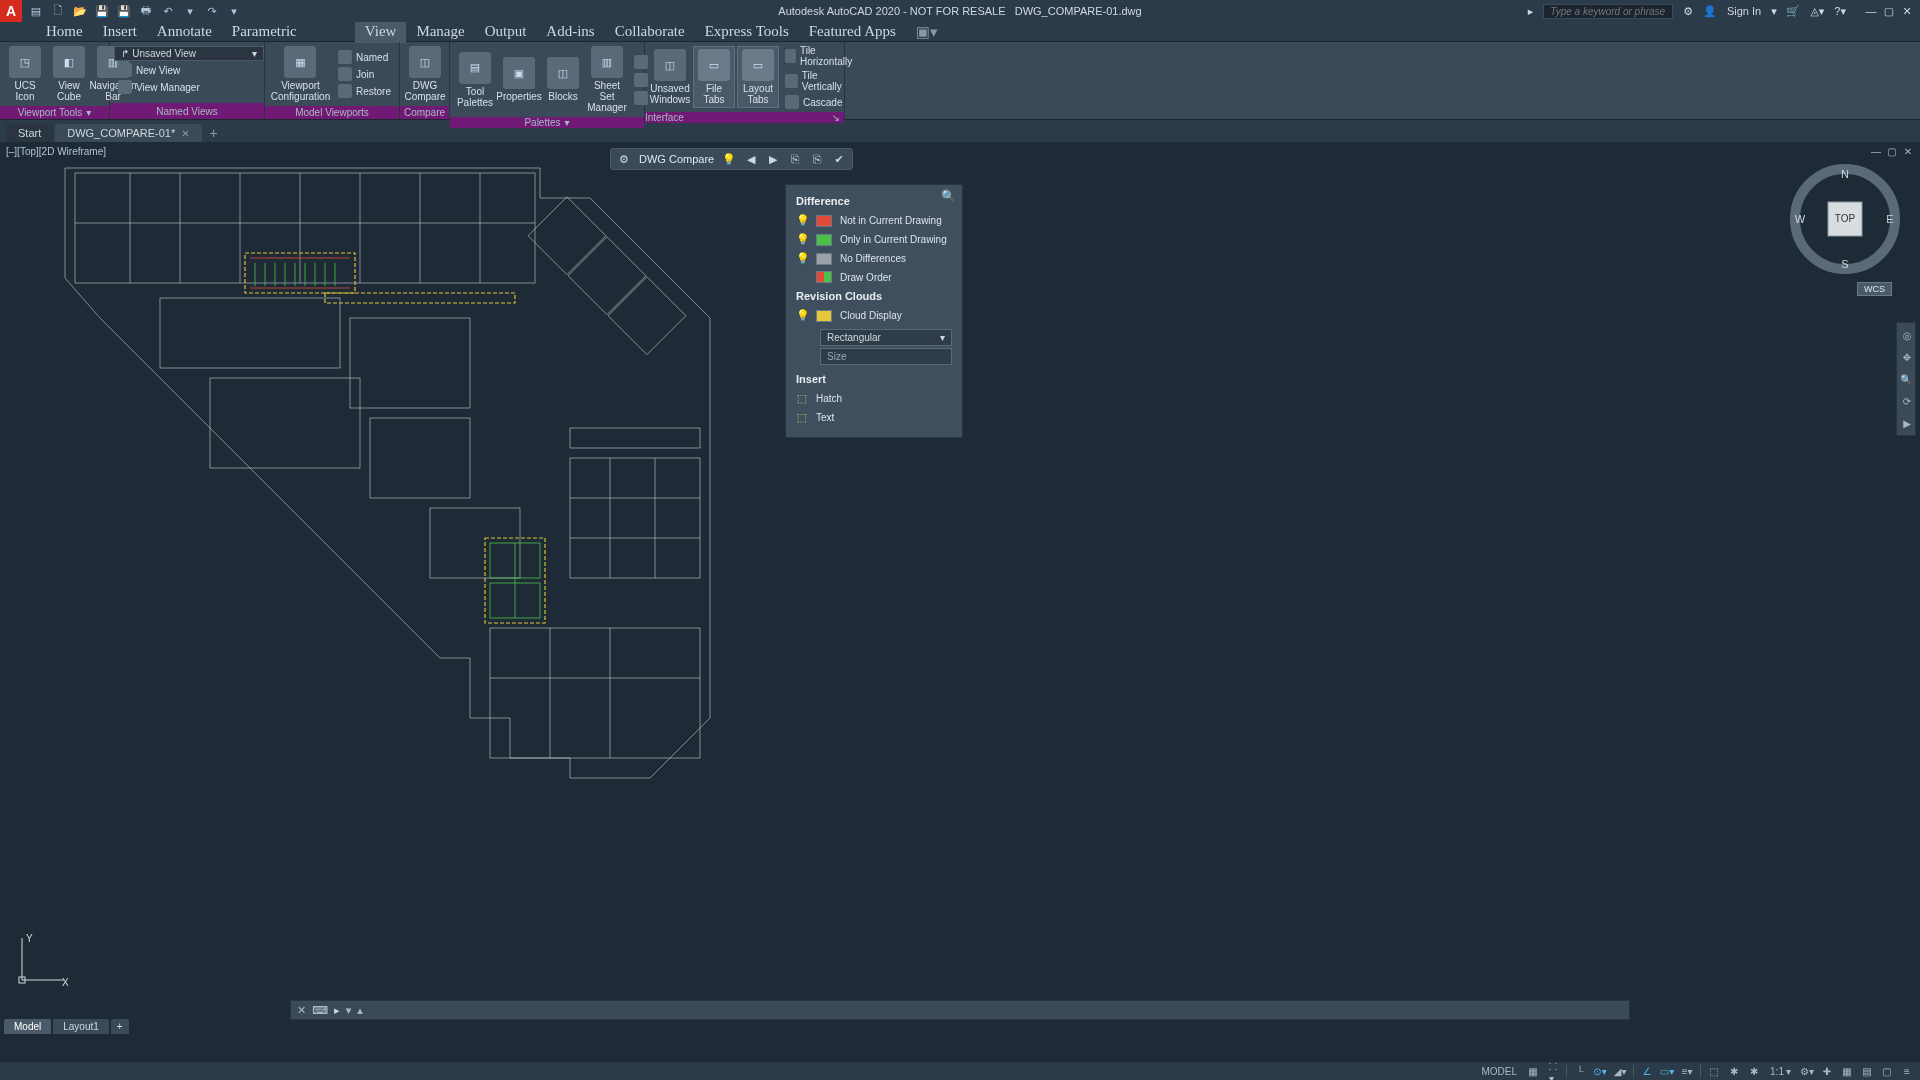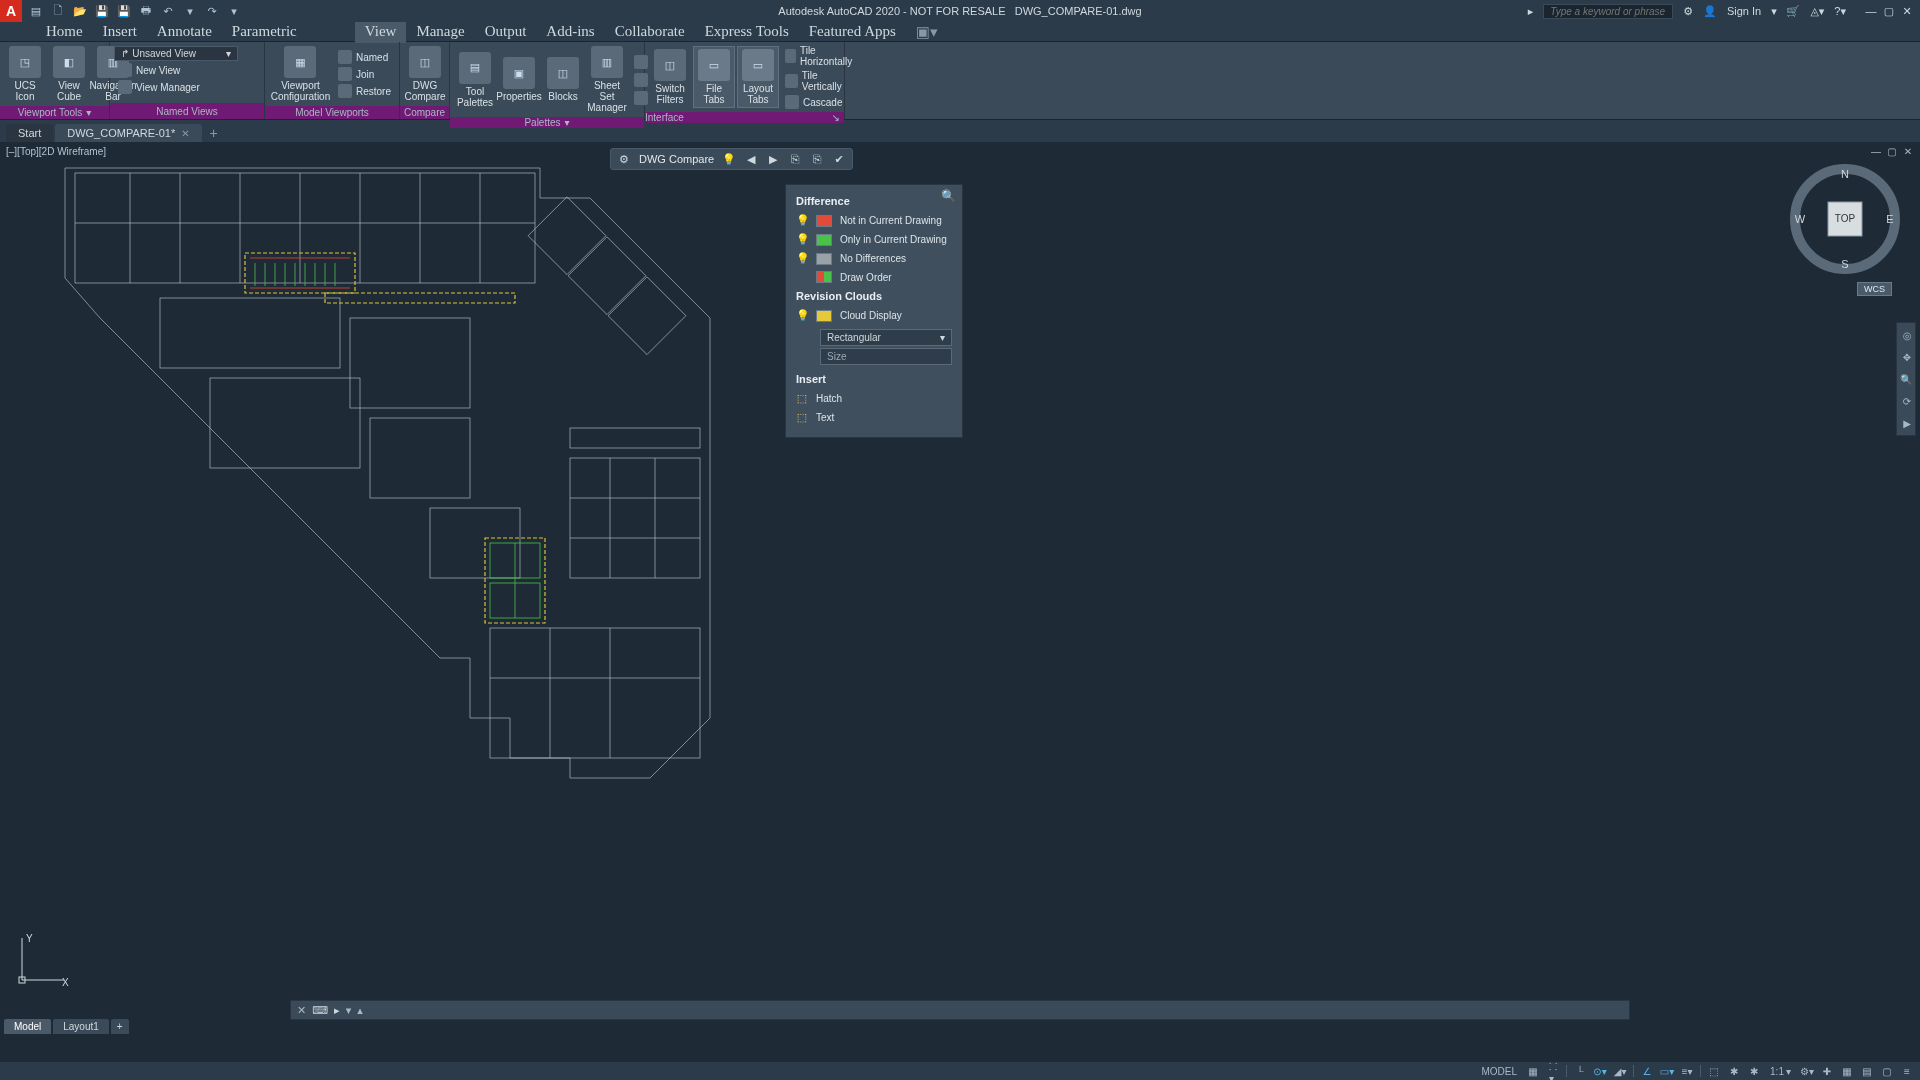--- a/index.html
+++ b/index.html
@@ -25,21 +25,21 @@
 .ribbon { height: 78px; background: #3a4a58; display: flex; border-bottom: 1px solid #1a2530; }
 .ribbon-panel { border-right: 1px solid #2b3542; display: flex; flex-direction: column; }
 .ribbon-panel-body { flex: 1; display: flex; align-items: center; padding: 2px 4px; gap: 2px; }
 .ribbon-panel-title { height: 16px; background: #701a75; text-align: center; font-size: 10px; color: #aab8c4; display: flex; align-items: center; justify-content: center; gap: 4px; }
 .rbtn-large { display: flex; flex-direction: column; align-items: center; justify-content: center; padding: 2px 4px; cursor: pointer; min-width: 42px; }
 .rbtn-large .ico { width: 32px; height: 32px; background: #5a6a78; border-radius: 3px; margin-bottom: 2px; display:flex;align-items:center;justify-content:center;color:#cde; }
 .rbtn-large .lbl { font-size: 10px; text-align: center; line-height: 11px; color: #d8e0e6; }
 .rbtn-small-col { display: flex; flex-direction: column; gap: 1px; }
 .rbtn-small { display: flex; align-items: center; gap: 4px; padding: 1px 4px; cursor: pointer; font-size: 10px; color: #d8e0e6; }
 .rbtn-small .ico { width: 14px; height: 14px; background: #5a6a78; border-radius: 2px; }
-.view-dd { background: #2b3542; border: 1px solid #4a5a68; padding: 1px 6px; width: 124px; color: #cfd8dc; font-size: 10px; display:flex;justify-content:space-between;align-items:center; }
+.view-dd { background: #2b3542; border: 1px solid #4a5a68; padding: 1px 6px; width: 150px; color: #cfd8dc; font-size: 10px; display:flex;justify-content:space-between;align-items:center; }
 .toggle-btn { background:#4a5a68; border:1px solid #5f7080; }
 
 
 .filetabs { height: 22px; background: #2b3b4a; display: flex; align-items: flex-end; padding-left: 6px; gap: 2px; }
 .filetab { background: #3a4a58; padding: 3px 12px; font-size: 11px; color: #cfd8dc; border-radius: 3px 3px 0 0; cursor: pointer; display: flex; align-items: center; gap: 6px; }
 .filetab .x { font-size: 10px; color: #8a98a6; }
 .filetab.start { background: #2b3542; }
 .addtab { width: 20px; height: 18px; display: flex; align-items: center; justify-content: center; color: #8a98a6; cursor: pointer; font-size: 14px; }
 
 
@@ -258,21 +258,21 @@
     <div class="ribbon-panel-title">
         <span>Palettes</span>
         <span>▾</span>
       </div>
   </div>
 
   <div class="ribbon-panel" style="width:200px;">
     <div class="ribbon-panel-body">
       <div class="rbtn-large">
           <div class="ico">◫</div>
-          <div class="lbl">Switch Filters</div>
+          <div class="lbl">Unsaved Windows</div>
         </div>
       <div class="rbtn-large toggle-btn">
           <div class="ico" style="background:#6a7a88;">▭</div>
           <div class="lbl">File Tabs</div>
         </div>
       <div class="rbtn-large toggle-btn">
           <div class="ico" style="background:#6a7a88;">▭</div>
           <div class="lbl">Layout Tabs</div>
         </div>
       <div class="rbtn-small-col">

